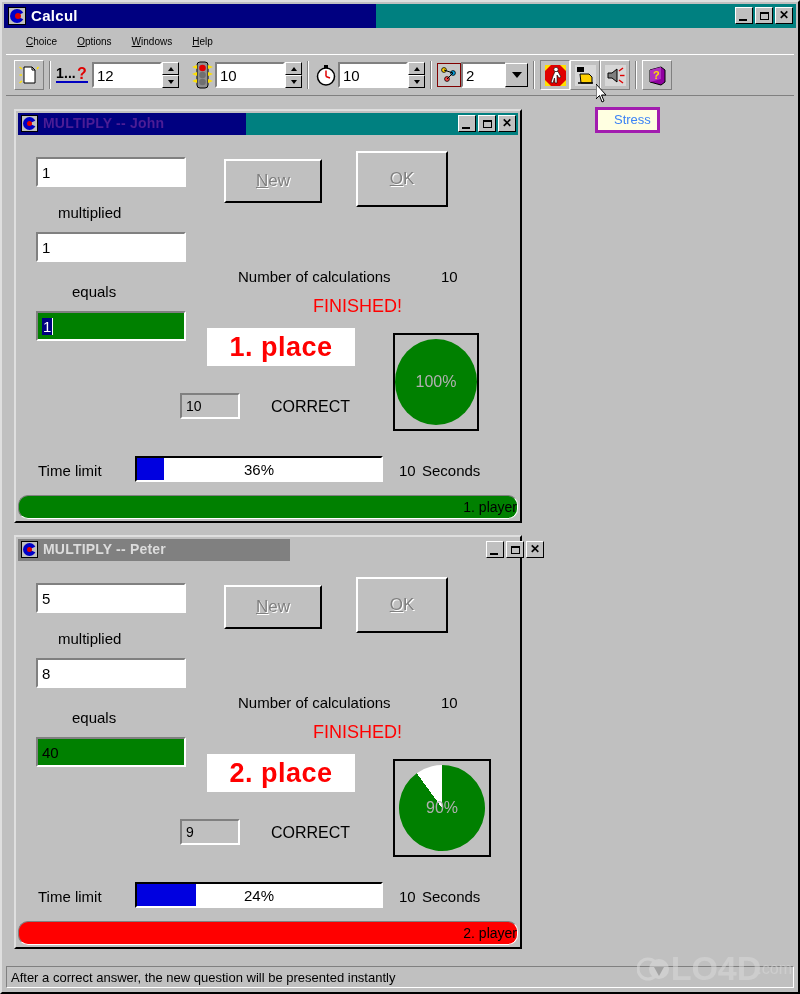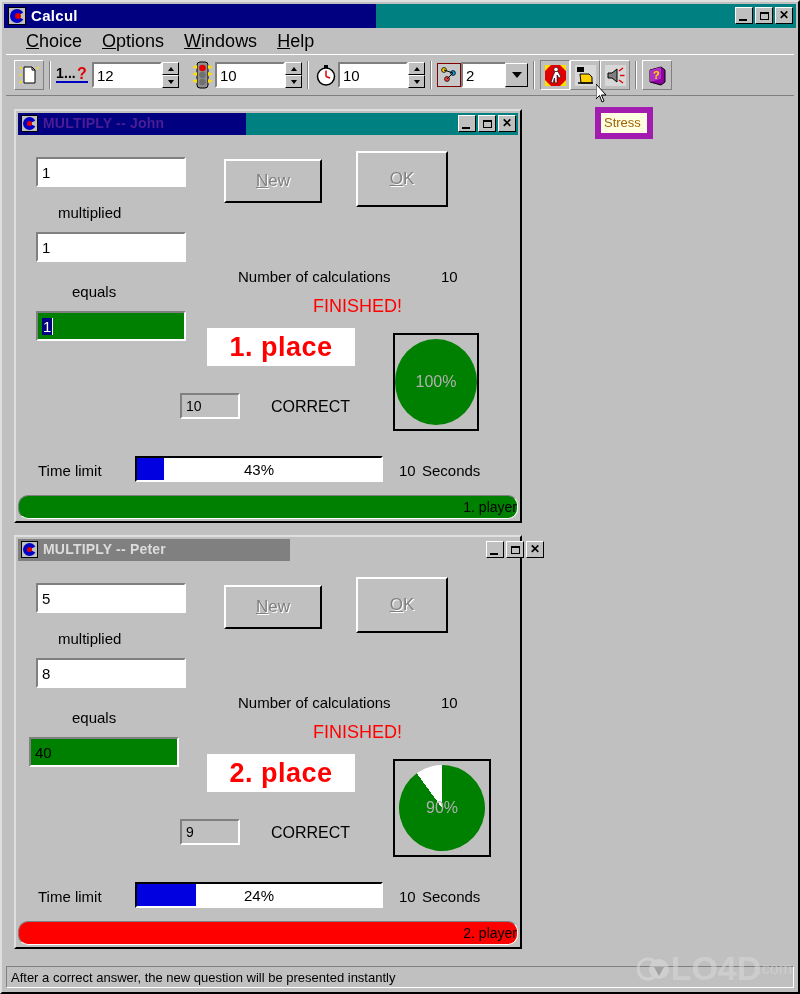--- a/index.html
+++ b/index.html
@@ -62,21 +62,21 @@
   }
   .ctlbtn .min{position:absolute;left:3px;bottom:2px;width:8px;height:2px;background:#000;}
   .ctlbtn .max{width:9px;height:8px;border:1px solid #000;border-top-width:2px;box-sizing:border-box;}
   .ctlbtn .cls{font-weight:bold;font-size:12px;margin-top:-1px;}
 
   
   #menubar{
     position:absolute;left:2px;top:28px;width:792px;height:22px;
     background:#c0c0c0;display:flex;align-items:center;padding-left:12px;box-sizing:border-box;
   }
-  .menuitem{padding:2px 10px;font-size:18px;color:#000;cursor:default;}
+  .menuitem{padding:2px 10px;font-size:10px;color:#000;cursor:default;}
   .menuitem u{text-decoration:underline;}
 
   
   #toolbar{
     position:absolute;left:4px;top:52px;width:788px;height:42px;
     background:#c0c0c0;box-sizing:border-box;
     border-top:1px solid #fff;border-bottom:1px solid #808080;
     display:flex;align-items:center;
   }
   .tbtn{
@@ -113,22 +113,22 @@
     display:flex;align-items:center;justify-content:center;
   }
   .arrBig{width:0;height:0;border-left:5px solid transparent;border-right:5px solid transparent;border-top:6px solid #000;}
 
   
   .ico{width:22px;height:22px;position:relative;}
 
   
   #tooltip{
     position:absolute;left:593px;top:105px;
-    background:#ffffe1;border:6px solid #a21caf;
-    padding:2px 6px 3px 3px;font-size:13px;color:#a16207;
+    background:#ffffe1;border:3px solid #a21caf;
+    padding:2px 6px 3px 16px;font-size:13px;color:#3b82f6;
   }
   #cursor{position:absolute;left:594px;top:82px;width:12px;height:19px;z-index:30;}
 
   
   .child{
     position:absolute;background:#c0c0c0;box-sizing:border-box;
     border-top:2px solid #dfdfdf;border-left:2px solid #dfdfdf;
     border-right:2px solid #000;border-bottom:2px solid #000;
   }
   .ctitle{position:absolute;left:2px;top:2px;height:22px;}
@@ -473,21 +473,21 @@
 
     <div class="piewrap" style="left:377px;top:222px;width:86px;height:98px;">
       <div class="pie" style="width: 86px; height: 86px; background: rgb(0, 128, 0); transform: none;">
         <span style="transform: none;">100%</span>
       </div>
     </div>
 
     <div class="lbl" style="left:22px;top:351px;">Time limit</div>
     <div class="progwrap" style="left:119px;top:345px;width:248px;">
       <div class="progfill" style="width:11%;"></div>
-      <div class="progtxt">43%</div>
+      <div class="progtxt">36%</div>
     </div>
     <div class="lbl" style="left:383px;top:351px;">10</div>
     <div class="lbl" style="left:406px;top:351px;">Seconds</div>
 
     <div class="cstatus" style="left:2px;bottom:2px;width:500px;background:#008000;">
       <span>1. player</span>
     </div>
   </div>
 
   <div class="child" style="left:12px;top:533px;width:508px;height:414px;">
@@ -517,21 +517,21 @@
     <div class="fieldbig" style="left:20px;top:46px;width:150px;">
       <span>5</span>
     </div>
     <div class="lbl" style="left:42px;top:93px;">multiplied</div>
 
     <div class="fieldbig" style="left:20px;top:121px;width:150px;">
       <span>8</span>
     </div>
     <div class="lbl" style="left:56px;top:172px;">equals</div>
 
-    <div class="fieldans" style="left:13px;top:200px;width:150px;">
+    <div class="fieldans" style="left:20px;top:200px;width:150px;">
       <span style="color:#000;">40</span>
     </div>
 
     <div class="gbtn" style="left:208px;top:48px;width:98px;height:44px;">
       <span><u>N</u><span>ew</span></span>
     </div>
     <div class="gbtn" style="left:340px;top:40px;width:92px;height:56px;">
       <span><u>O</u><span>K</span></span>
     </div>
 

